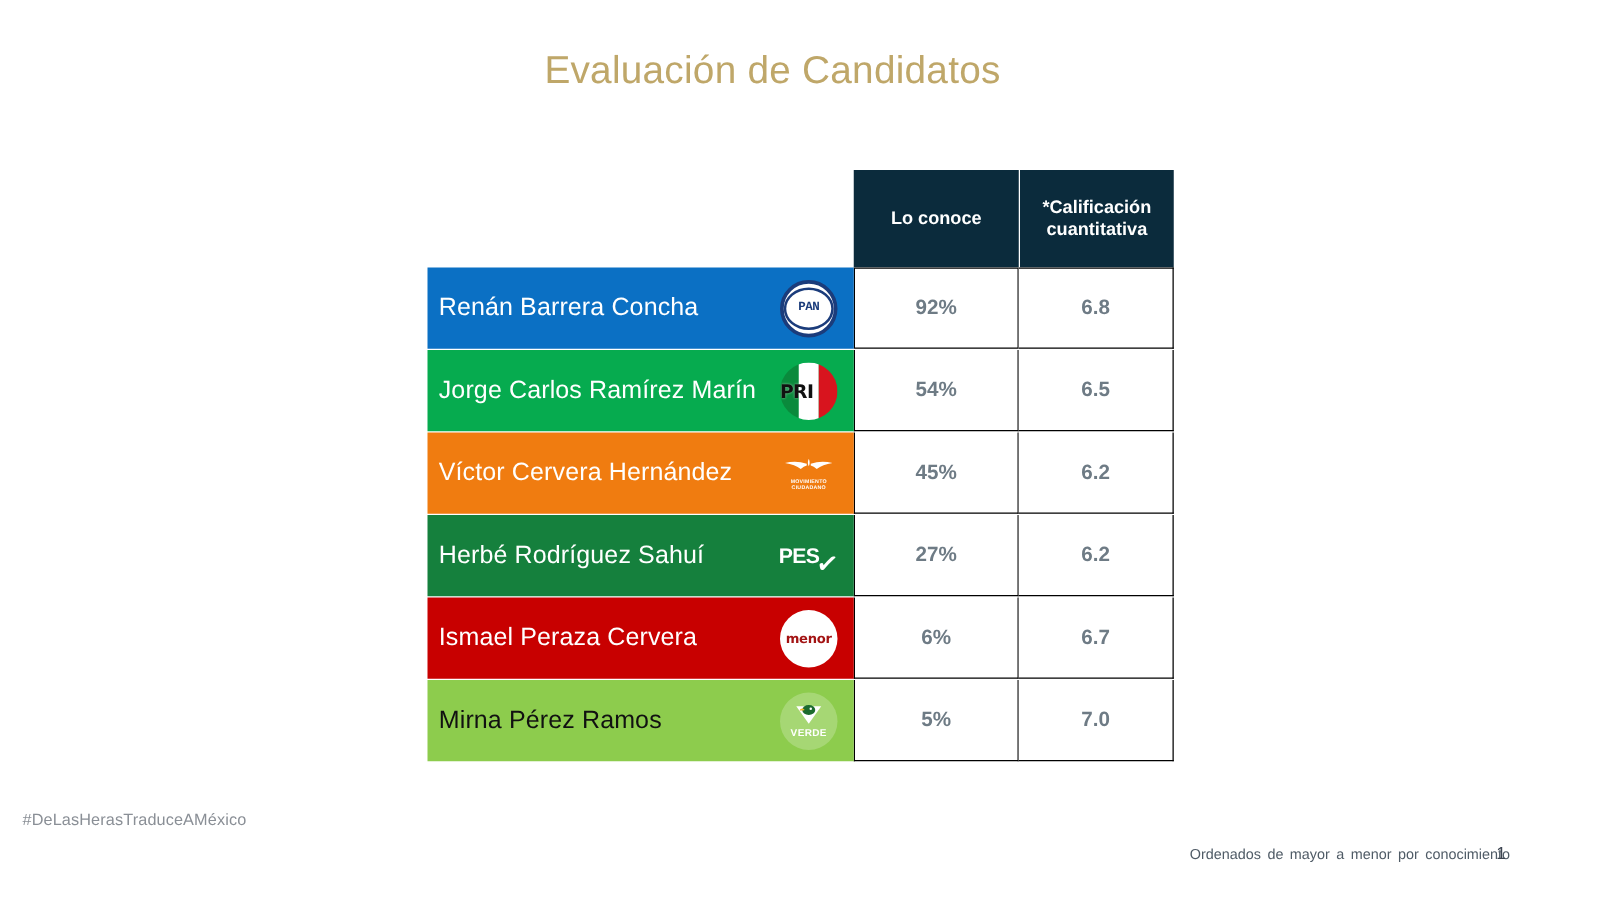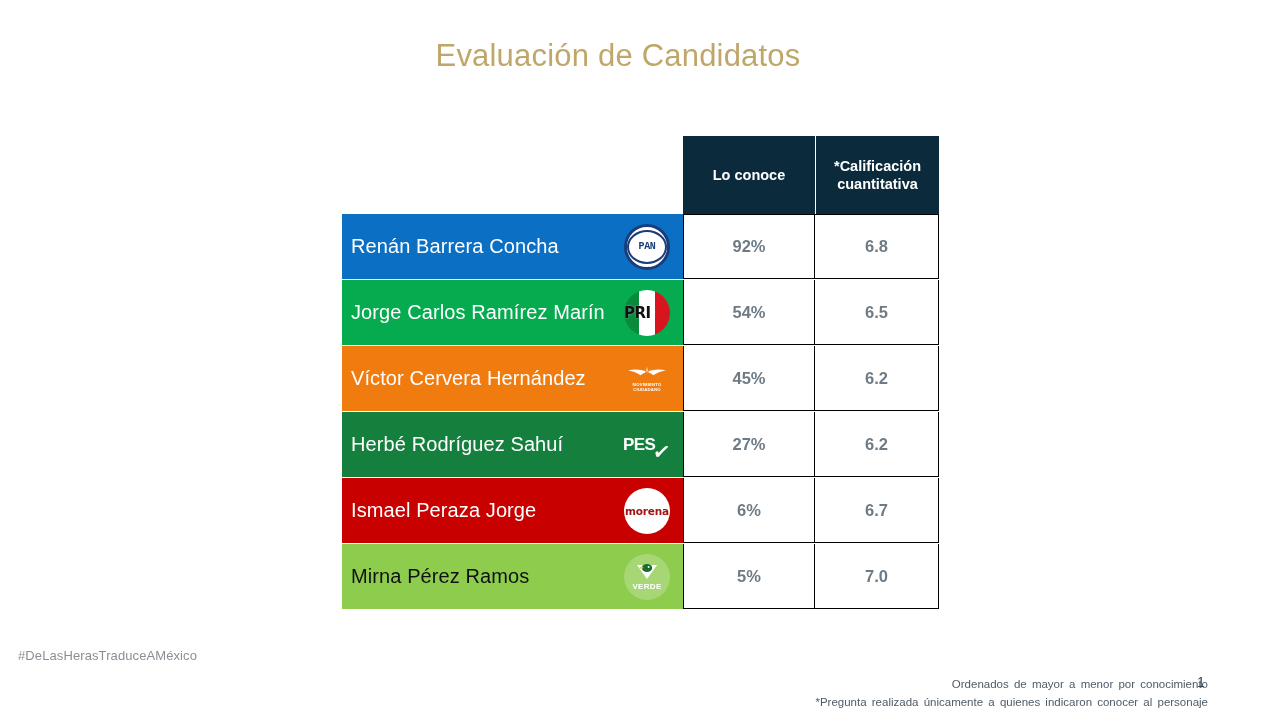--- a/index.html
+++ b/index.html
@@ -306,24 +306,24 @@
             <span class="pes-check">✓</span>
           </span>
         </span>
       </div>
       <div class="data-cell know">27%</div>
       <div class="data-cell score">6.2</div>
     </div>
 
     <div class="cand-row">
       <div class="name-bar party-morena">
-        <span class="cand-name">Ismael Peraza Jorge</span>
+        <span class="cand-name">Ismael Peraza Cervera</span>
         <span class="party-logo">
           <span class="logo-circle">
-            <span class="morena-text">morena</span>
+            <span class="morena-text">menor</span>
           </span>
         </span>
       </div>
       <div class="data-cell know">6%</div>
       <div class="data-cell score">6.7</div>
     </div>
 
     <div class="cand-row dark-text">
       <div class="name-bar party-verde">
         <span class="cand-name">Mirna Pérez Ramos</span>
@@ -343,16 +343,15 @@
       <div class="data-cell score">7.0</div>
     </div>
 
   </div>
 </div>
 
 <div id="footer-hashtag">#DeLasHerasTraduceAMéxico</div>
 
 <div id="footer-notes">
   <div>Ordenados de mayor a menor por conocimiento</div>
-  <div>*Pregunta realizada únicamente a quienes indicaron conocer al personaje</div>
 </div>
 
 <div id="page-number">1</div>
 
 </body></html>

